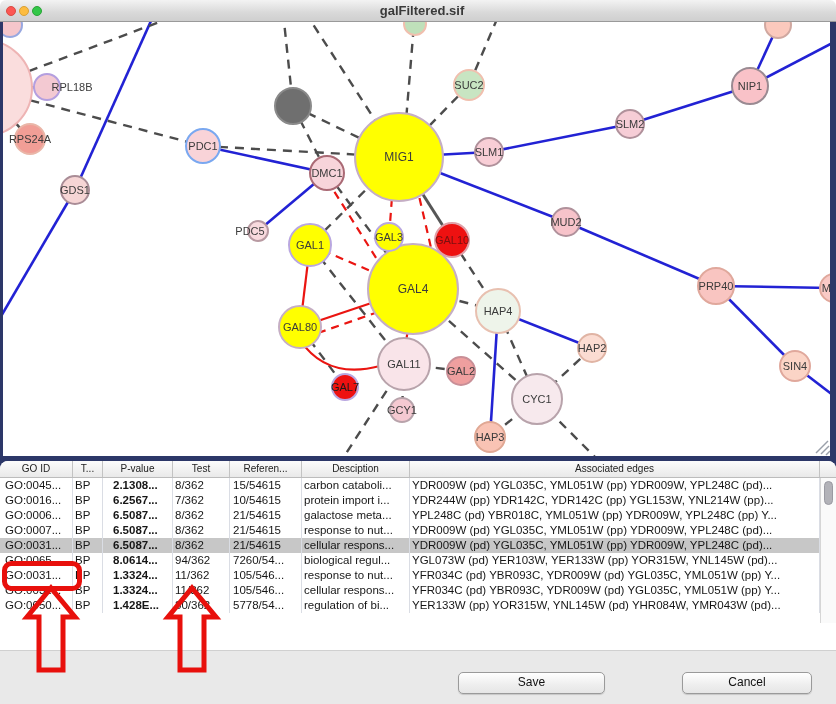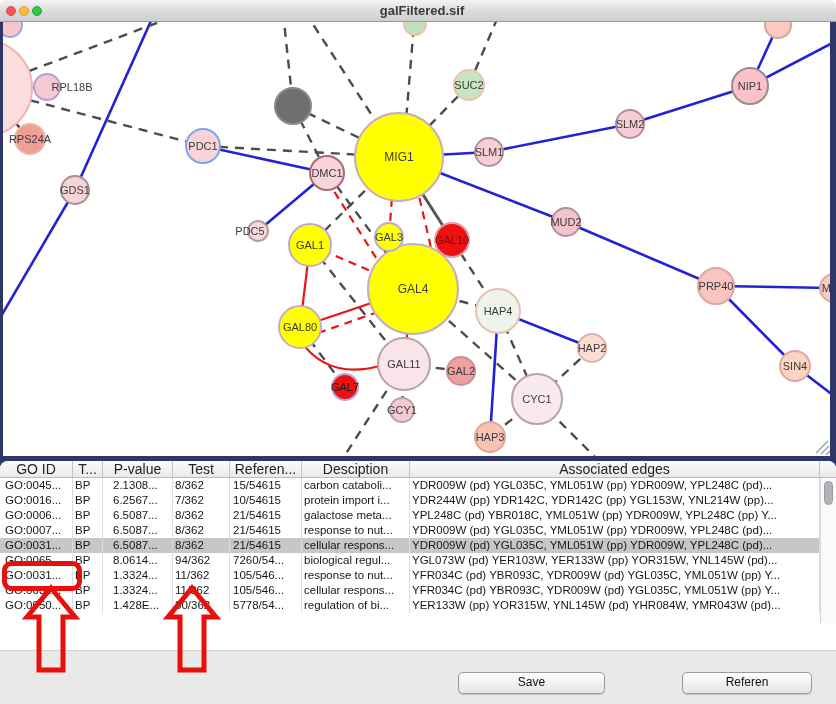--- a/index.html
+++ b/index.html
@@ -30,31 +30,31 @@
     background:#fff;border-radius:8px 8px 0 0;overflow:hidden;}
   #titlebar2{position:relative;width:836px;height:27px;
     background:linear-gradient(#f2f2f2,#dcdcdc 60%,#cdcdcd);
     border-bottom:1px solid #9a9a9a;box-sizing:border-box;}
   #titlebar2 .title{position:absolute;left:0;right:0;top:0;height:26px;line-height:26px;
     text-align:center;font-size:13px;font-weight:bold;color:#4c4c4c;}
   #titlebar2 .tl{top:8px;}
 
   #thead{position:relative;width:836px;height:17px;
     background:linear-gradient(#fcfcfc,#e9e9e9);border-bottom:1px solid #bcbcbc;
-    box-sizing:border-box;white-space:nowrap;font-size:14px;color:#222;}
+    box-sizing:border-box;white-space:nowrap;font-size:10px;color:#222;}
   .hcell{display:inline-block;height:16px;line-height:16px;text-align:center;
     box-sizing:border-box;border-right:1px solid #c3c3c3;overflow:hidden;vertical-align:top;}
   #tbody{position:relative;width:836px;height:145px;background:#fff;}
   .trow{position:relative;width:820px;height:15px;white-space:nowrap;font-size:11.5px;color:#161616;}
   .trow.sel{background:#c7c7c7;}
   .tcell{display:inline-block;height:15px;line-height:15px;box-sizing:border-box;
     border-right:1px solid #dadde4;overflow:hidden;vertical-align:top;}
   .tcell:nth-child(1){padding-left:5px;}
   .tcell:nth-child(2){padding-left:2px;}
-  .tcell:nth-child(3){padding-left:10px;}
+  .tcell:nth-child(3){padding-left:10px;font-weight:bold;}
   .tcell:nth-child(4){padding-left:2px;}
   .tcell:nth-child(5){padding-left:3px;}
   .tcell:nth-child(6){padding-left:2px;}
   .tcell:nth-child(7){padding-left:2px;}
 
   #vscroll{position:absolute;right:0;top:17px;width:16px;height:145px;background:#fafafa;
     border-left:1px solid #d6d6d6;box-sizing:border-box;}
   #vthumb{position:absolute;left:3px;top:3px;width:9px;height:24px;border-radius:5px;
     background:#b2b2b8;border:1px solid #9a9aa2;box-sizing:border-box;}
 
@@ -224,21 +224,21 @@
       <div class="trow"><div class="tcell" style="width: 73px;">GO:0031...</div><div class="tcell" style="width: 30px;">BP</div><div class="tcell" style="width: 70px;">1.3324...</div><div class="tcell" style="width: 57px;">11/362</div><div class="tcell" style="width: 72px;">105/546...</div><div class="tcell" style="width: 108px;">cellular respons...</div><div class="tcell" style="width: 410px;">YFR034C (pd) YBR093C, YDR009W (pd) YGL035C, YML051W (pp) Y...</div></div>
       <div class="trow"><div class="tcell" style="width: 73px;">GO:0050...</div><div class="tcell" style="width: 30px;">BP</div><div class="tcell" style="width: 70px;">1.428E...</div><div class="tcell" style="width: 57px;">80/362</div><div class="tcell" style="width: 72px;">5778/54...</div><div class="tcell" style="width: 108px;">regulation of bi...</div><div class="tcell" style="width: 410px;">YER133W (pp) YOR315W, YNL145W (pd) YHR084W, YMR043W (pd)...</div></div>
     </div>
 
   <div id="vscroll">
     <div id="vthumb"></div>
   </div>
 
   <div id="panel">
     <div class="btn" id="save-btn">Save</div>
-    <div class="btn" id="cancel-btn">Referen</div>
+    <div class="btn" id="cancel-btn">Cancel</div>
   </div>
 </div>
 
 <svg id="anno">
   <rect x="4.5" y="563.5" width="75" height="25" rx="7" fill="none" stroke="#e8100c" stroke-width="5"></rect>
   <polygon points="51,588 75,617 63,617 63,670 39,670 39,617 27,617" fill="none" stroke="#e8100c" stroke-width="5" stroke-linejoin="miter"></polygon>
   <polygon points="192,588 216,617 204,617 204,670 180,670 180,617 168,617" fill="none" stroke="#e8100c" stroke-width="5" stroke-linejoin="miter"></polygon>
 </svg>
 
 </body></html>

